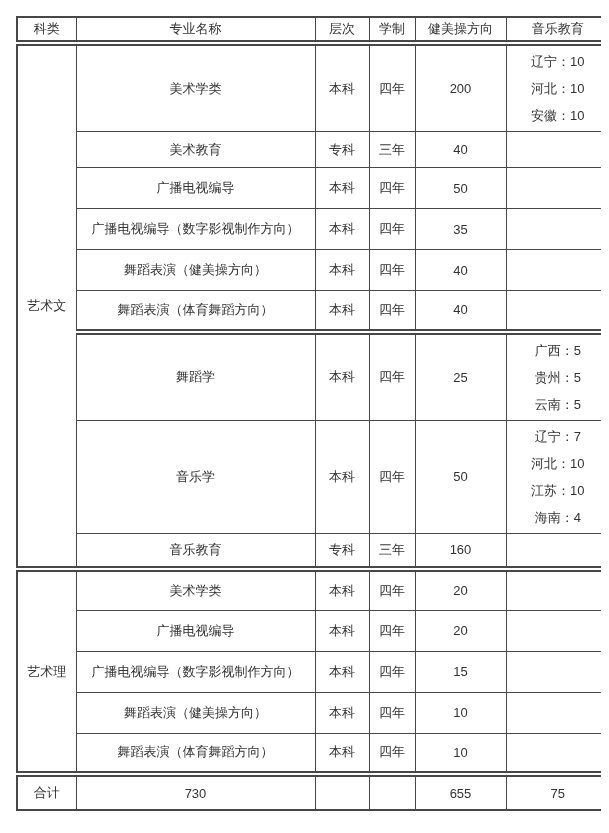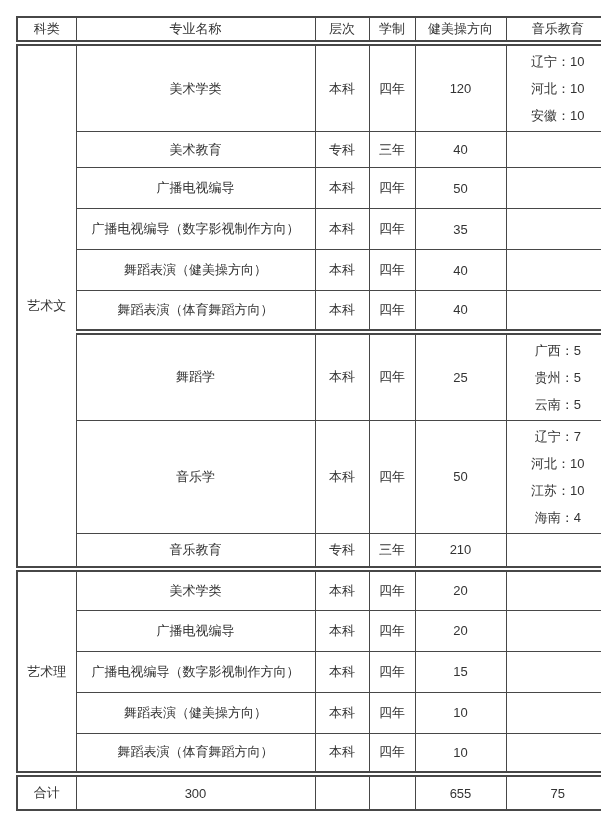--- a/index.html
+++ b/index.html
@@ -60,21 +60,21 @@
       <th>健美操方向</th>
       <th>音乐教育</th>
     </tr>
   </thead>
   <tbody id="table-body">
       <tr class="sep tall-3">
         <td class="category-cell" rowspan="9">艺术文</td>
         <td>美术学类</td>
         <td>本科</td>
         <td>四年</td>
-        <td>120</td>
+        <td>200</td>
         <td class="other-cell">
           <div>辽宁：10</div>
           <div>河北：10</div>
           <div>安徽：10</div>
         </td>
       </tr>
       <tr class="short">
         <td>美术教育</td>
         <td>专科</td>
         <td>三年</td>
@@ -129,21 +129,21 @@
           <div>辽宁：7</div>
           <div>河北：10</div>
           <div>江苏：10</div>
           <div>海南：4</div>
         </td>
       </tr>
       <tr class="short">
         <td>音乐教育</td>
         <td>专科</td>
         <td>三年</td>
-        <td>210</td>
+        <td>160</td>
         <td class="other-cell"></td>
       </tr>
       <tr class="sep">
         <td class="category-cell" rowspan="5">艺术理</td>
         <td>美术学类</td>
         <td>本科</td>
         <td>四年</td>
         <td>20</td>
         <td class="other-cell"></td>
       </tr>
@@ -170,20 +170,20 @@
       </tr>
       <tr>
         <td>舞蹈表演（体育舞蹈方向）</td>
         <td>本科</td>
         <td>四年</td>
         <td>10</td>
         <td class="other-cell"></td>
       </tr>
       <tr class="sep short">
         <td>合计</td>
-        <td>300</td>
+        <td>730</td>
         <td></td>
         <td></td>
         <td>655</td>
         <td>75</td>
       </tr>
     </tbody>
 </table>
 
 </body></html>

